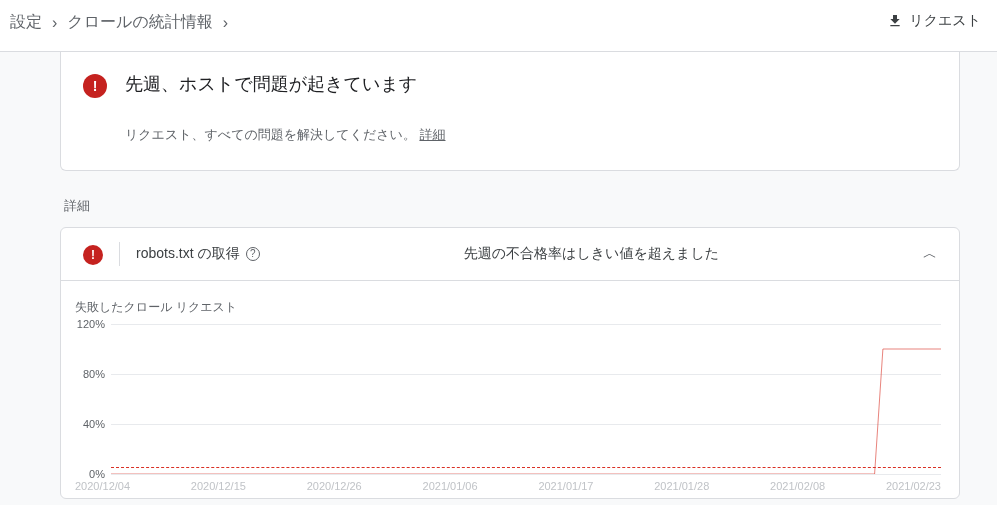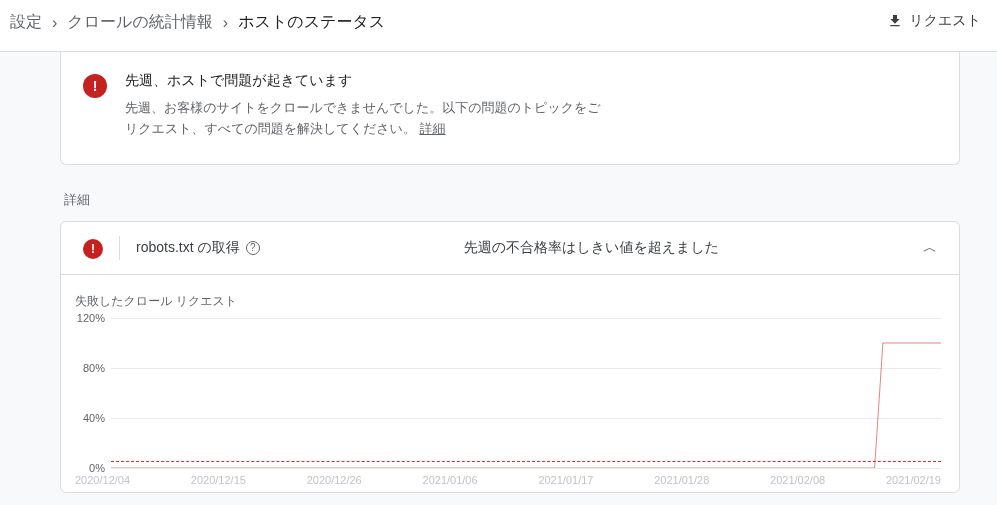--- a/index.html
+++ b/index.html
@@ -61,21 +61,21 @@
     justify-content: center;
     flex: 0 0 24px;
     margin-top: 2px;
   }
   .alert-icon-circle span {
     color: #fff;
     font-weight: bold;
     font-size: 14px;
   }
   .card-body .title {
-    font-size: 14px;
+    font-size: 18px;
     color: #202124;
     margin-bottom: 8px;
   }
   .card-body .desc {
     font-size: 13px;
     color: #5f6368;
     line-height: 1.6;
   }
   .card-body .detail-link {
     text-decoration: underline;
@@ -181,41 +181,40 @@
 </style>
 </head>
 <body>
 
 <div class="header">
   <div class="breadcrumb">
     <span class="crumb">設定</span>
     <span class="sep">›</span>
     <span class="crumb">クロールの統計情報</span>
     <span class="sep">›</span>
-    <span class="crumb-current">ホストのステータス</span>
   </div>
   <div class="export-btn">
     <svg width="16" height="16" viewBox="0 0 24 24" fill="#3c4043">
         <path d="M5 20h14v-2H5v2zM19 9h-4V3H9v6H5l7 7 7-7z"></path>
       </svg>
     <span>リクエスト</span>
   </div>
 </div>
 
 <div class="content">
   <div class="section-inner">
 
     <div class="card">
       <div class="alert-icon-circle">
           <span>!</span>
         </div>
       <div class="card-body">
         <div class="title">先週、ホストで問題が起きています</div>
         <div class="desc">
-          <span>先週、お客様のサイトをクロールできませんでした。以下の問題のトピックをご</span><br>
+          <br>
           <span>リクエスト、すべての問題を解決してください。</span>
           <span class="detail-link">詳細</span>
         </div>
       </div>
     </div>
 
     <div class="section-label">詳細</div>
 
     <div class="panel">
       <div class="panel-header">
@@ -250,19 +249,19 @@
         </div>
 
         <div class="xtick-row">
           <span>2020/12/04</span>
           <span>2020/12/15</span>
           <span>2020/12/26</span>
           <span>2021/01/06</span>
           <span>2021/01/17</span>
           <span>2021/01/28</span>
           <span>2021/02/08</span>
-          <span>2021/02/19</span>
+          <span>2021/02/23</span>
         </div>
       </div>
     </div>
 
   </div>
 </div>
 
 </body></html>

